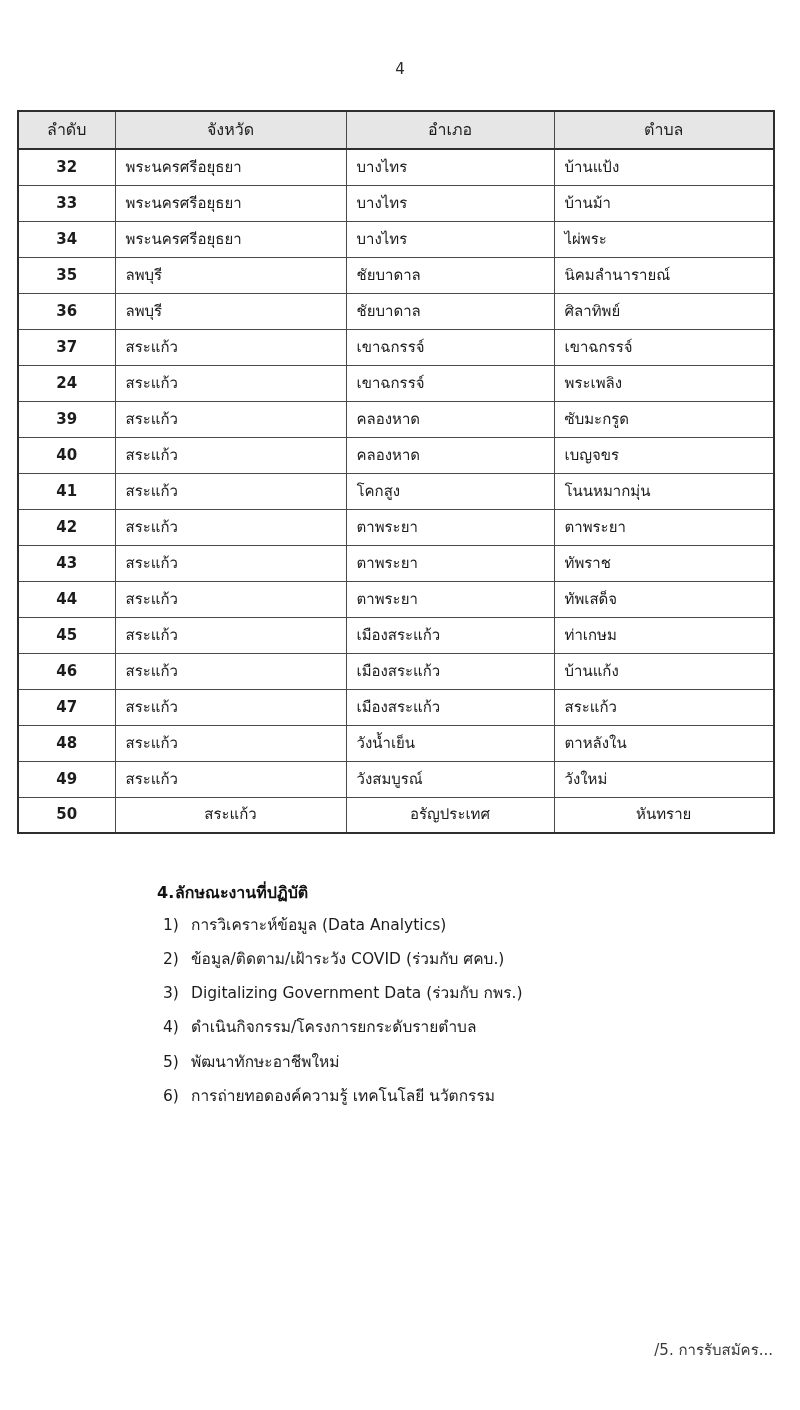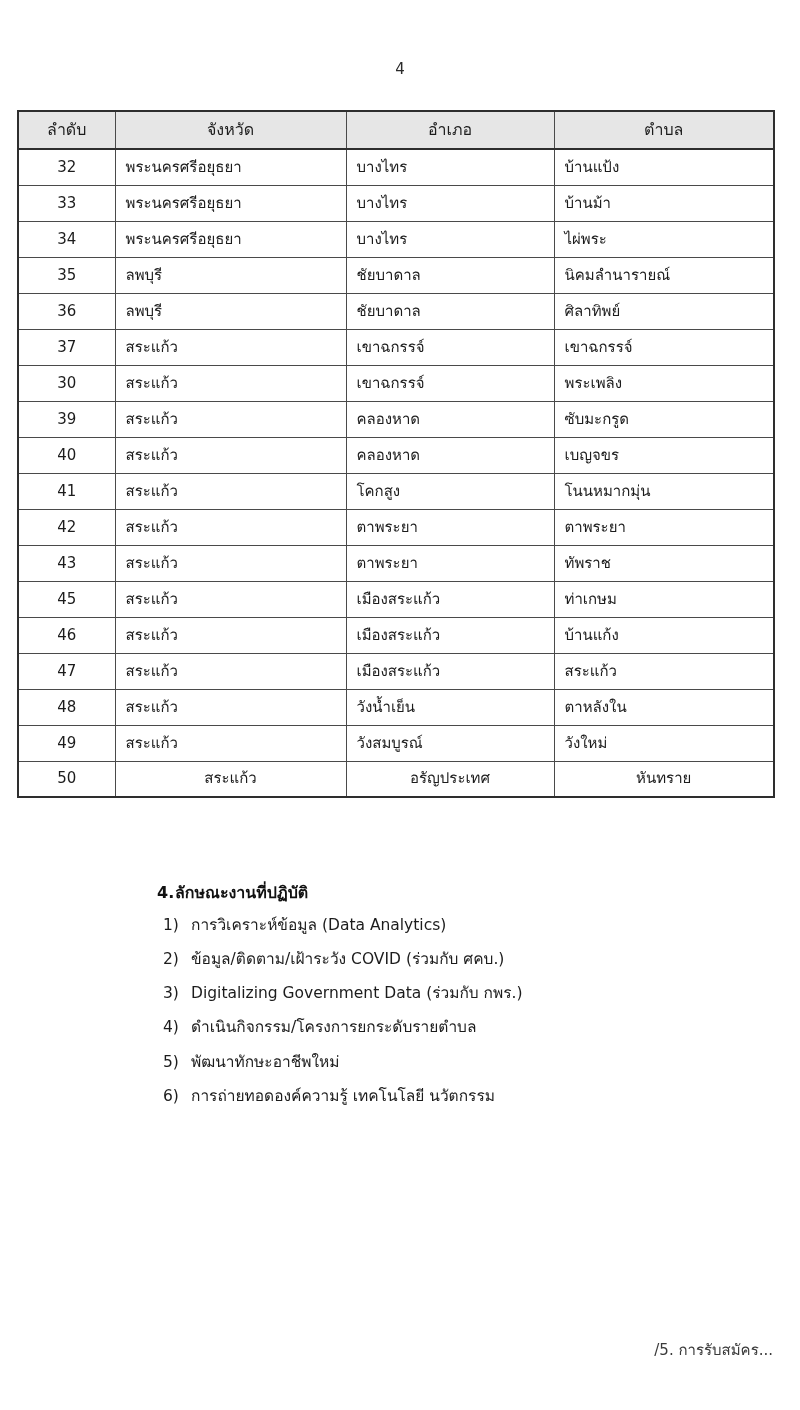--- a/index.html
+++ b/index.html
@@ -78,20 +78,21 @@
 
   table.data-table tbody td {
     height: 36px;
     vertical-align: middle;
     padding: 0 10px;
   }
   table.data-table tbody td.seq {
     text-align: center;
     padding: 0 7px;
     border-left: 2px solid #2e2e2e;
+    font-weight: bold;
   }
   table.data-table tbody td.tamb {
     border-right: 2px solid #2e2e2e;
   }
   table.data-table tbody tr:last-child td {
     border-bottom: 2px solid #2e2e2e;
     text-align: center;
   }
 
   
@@ -197,21 +198,21 @@
             <td class="amph">ชัยบาดาล</td>
             <td class="tamb">ศิลาทิพย์</td>
           </tr>
           <tr>
             <td class="seq">37</td>
             <td class="prov">สระแก้ว</td>
             <td class="amph">เขาฉกรรจ์</td>
             <td class="tamb">เขาฉกรรจ์</td>
           </tr>
           <tr>
-            <td class="seq">30</td>
+            <td class="seq">24</td>
             <td class="prov">สระแก้ว</td>
             <td class="amph">เขาฉกรรจ์</td>
             <td class="tamb">พระเพลิง</td>
           </tr>
           <tr>
             <td class="seq">39</td>
             <td class="prov">สระแก้ว</td>
             <td class="amph">คลองหาด</td>
             <td class="tamb">ซับมะกรูด</td>
           </tr>
@@ -231,20 +232,26 @@
             <td class="seq">42</td>
             <td class="prov">สระแก้ว</td>
             <td class="amph">ตาพระยา</td>
             <td class="tamb">ตาพระยา</td>
           </tr>
           <tr>
             <td class="seq">43</td>
             <td class="prov">สระแก้ว</td>
             <td class="amph">ตาพระยา</td>
             <td class="tamb">ทัพราช</td>
+          </tr>
+          <tr>
+            <td class="seq">44</td>
+            <td class="prov">สระแก้ว</td>
+            <td class="amph">ตาพระยา</td>
+            <td class="tamb">ทัพเสด็จ</td>
           </tr>
           <tr>
             <td class="seq">45</td>
             <td class="prov">สระแก้ว</td>
             <td class="amph">เมืองสระแก้ว</td>
             <td class="tamb">ท่าเกษม</td>
           </tr>
           <tr>
             <td class="seq">46</td>
             <td class="prov">สระแก้ว</td>

